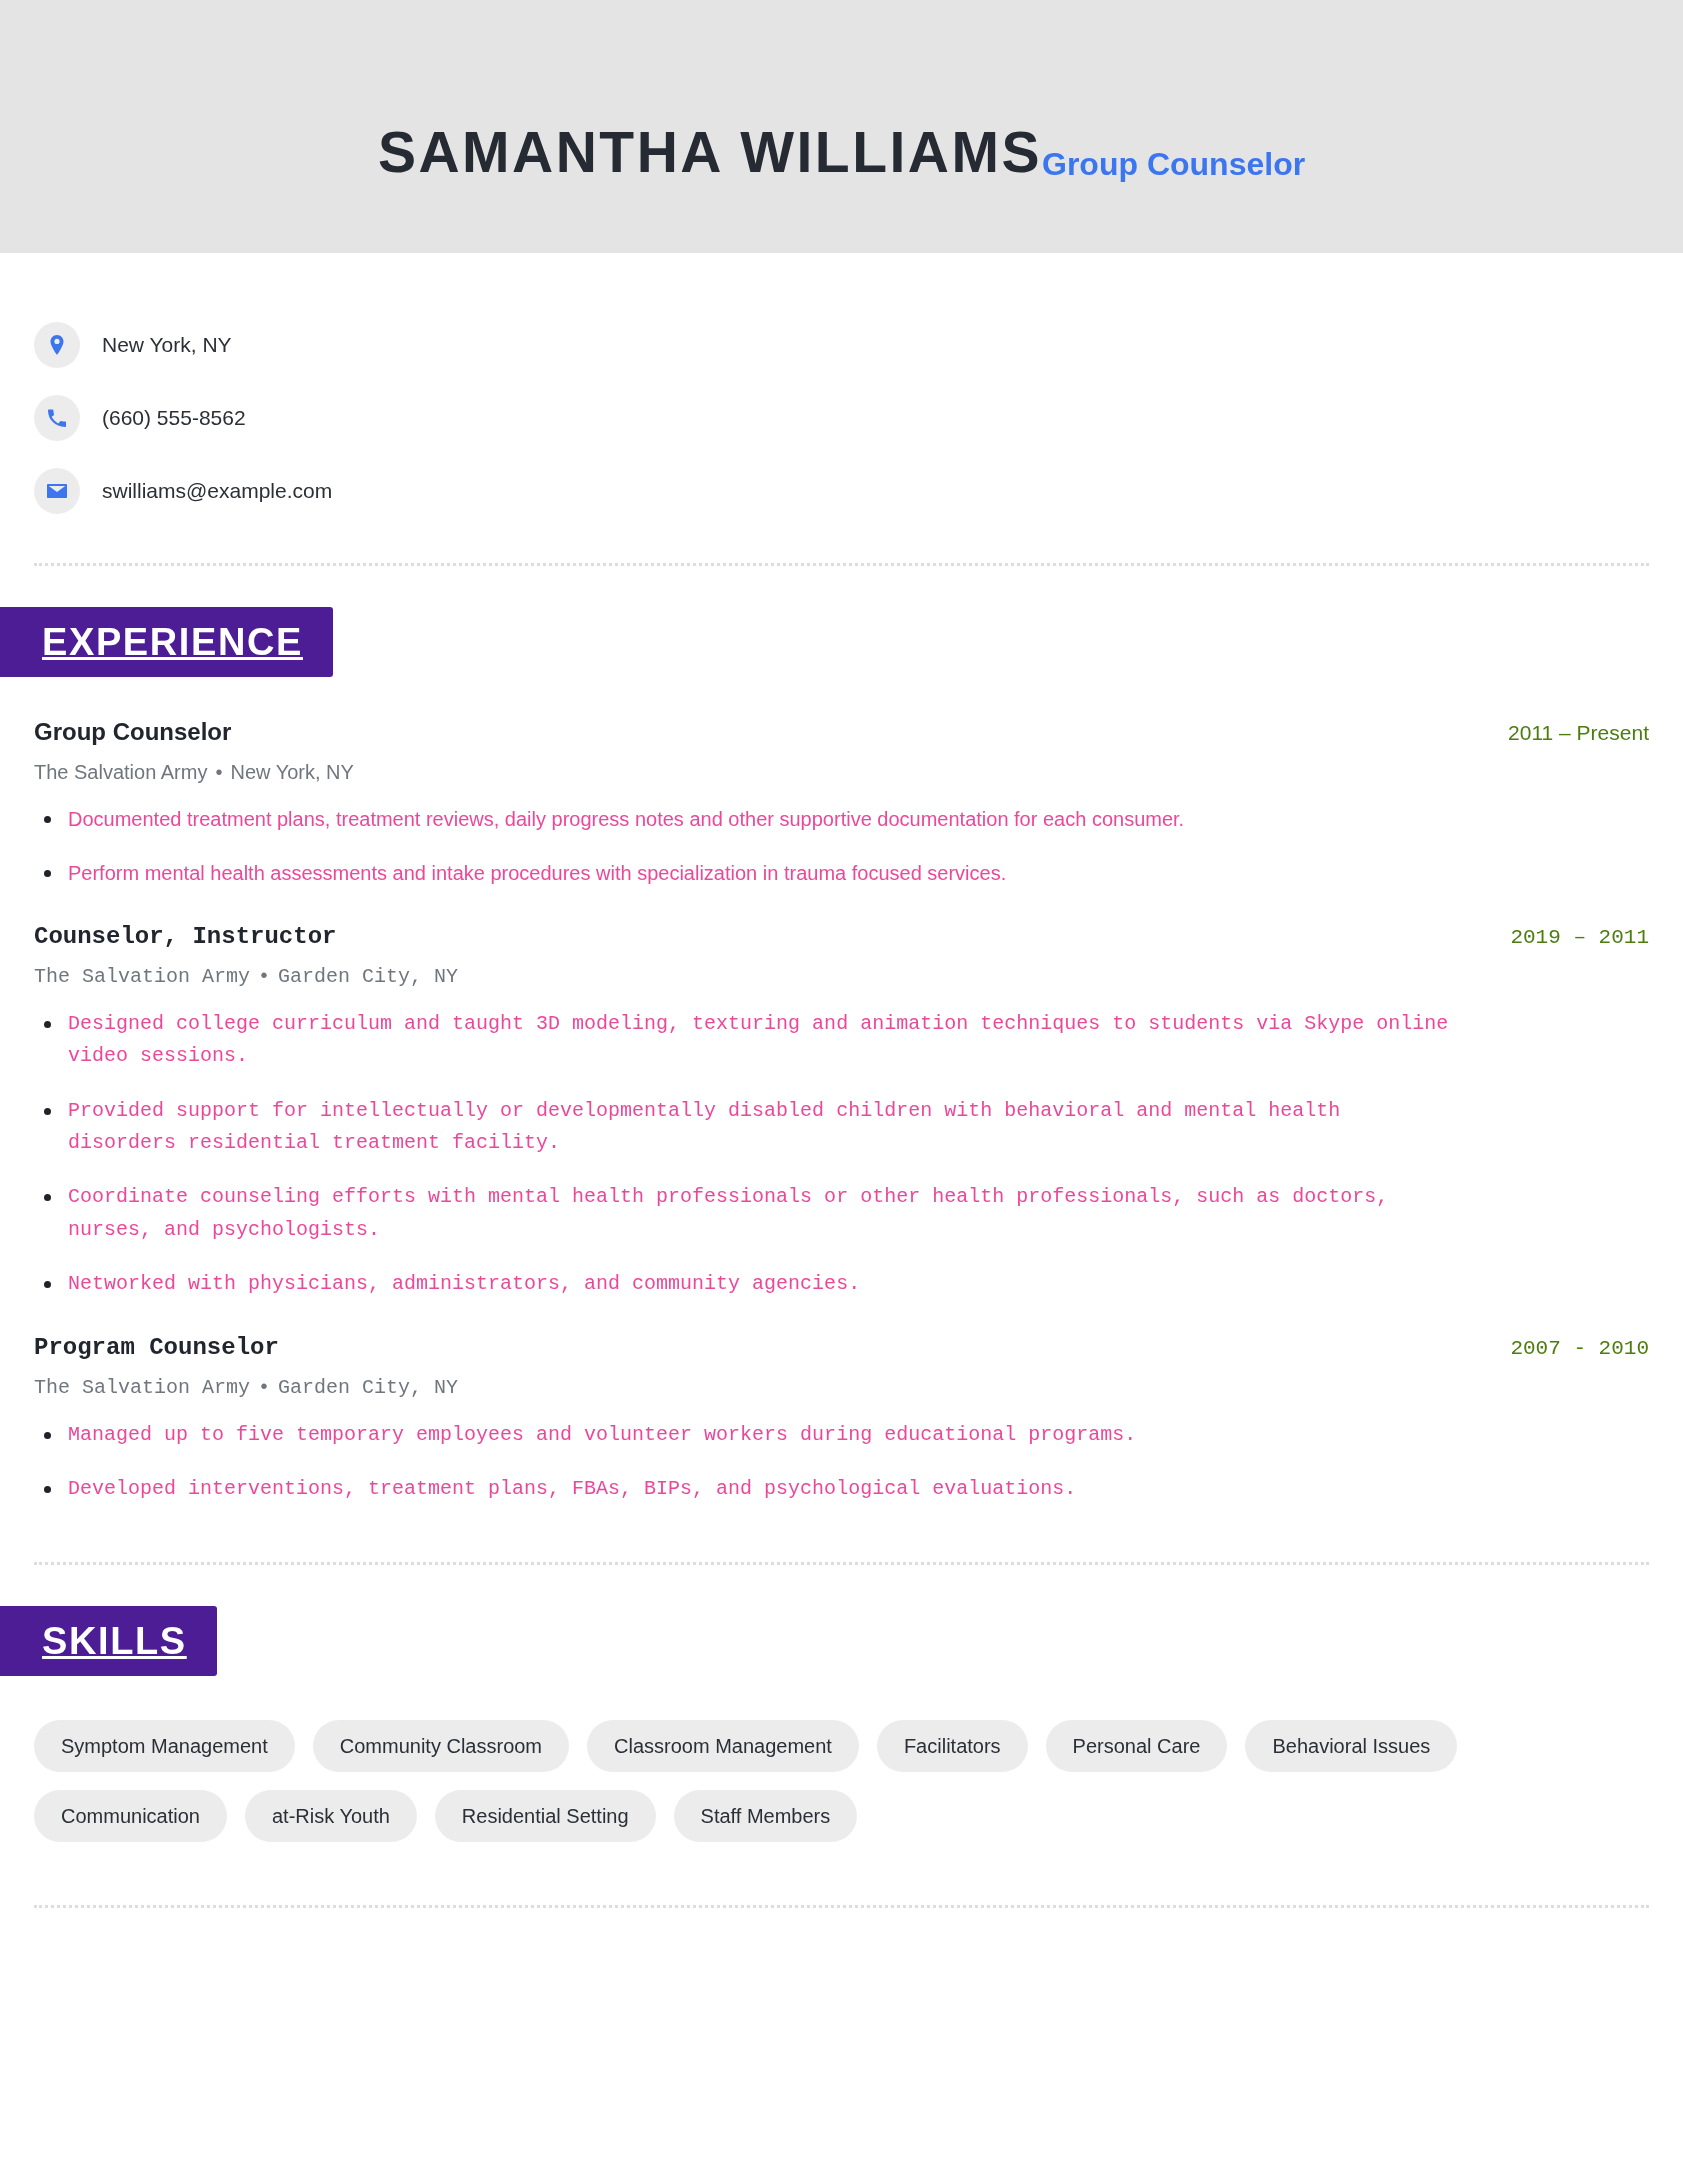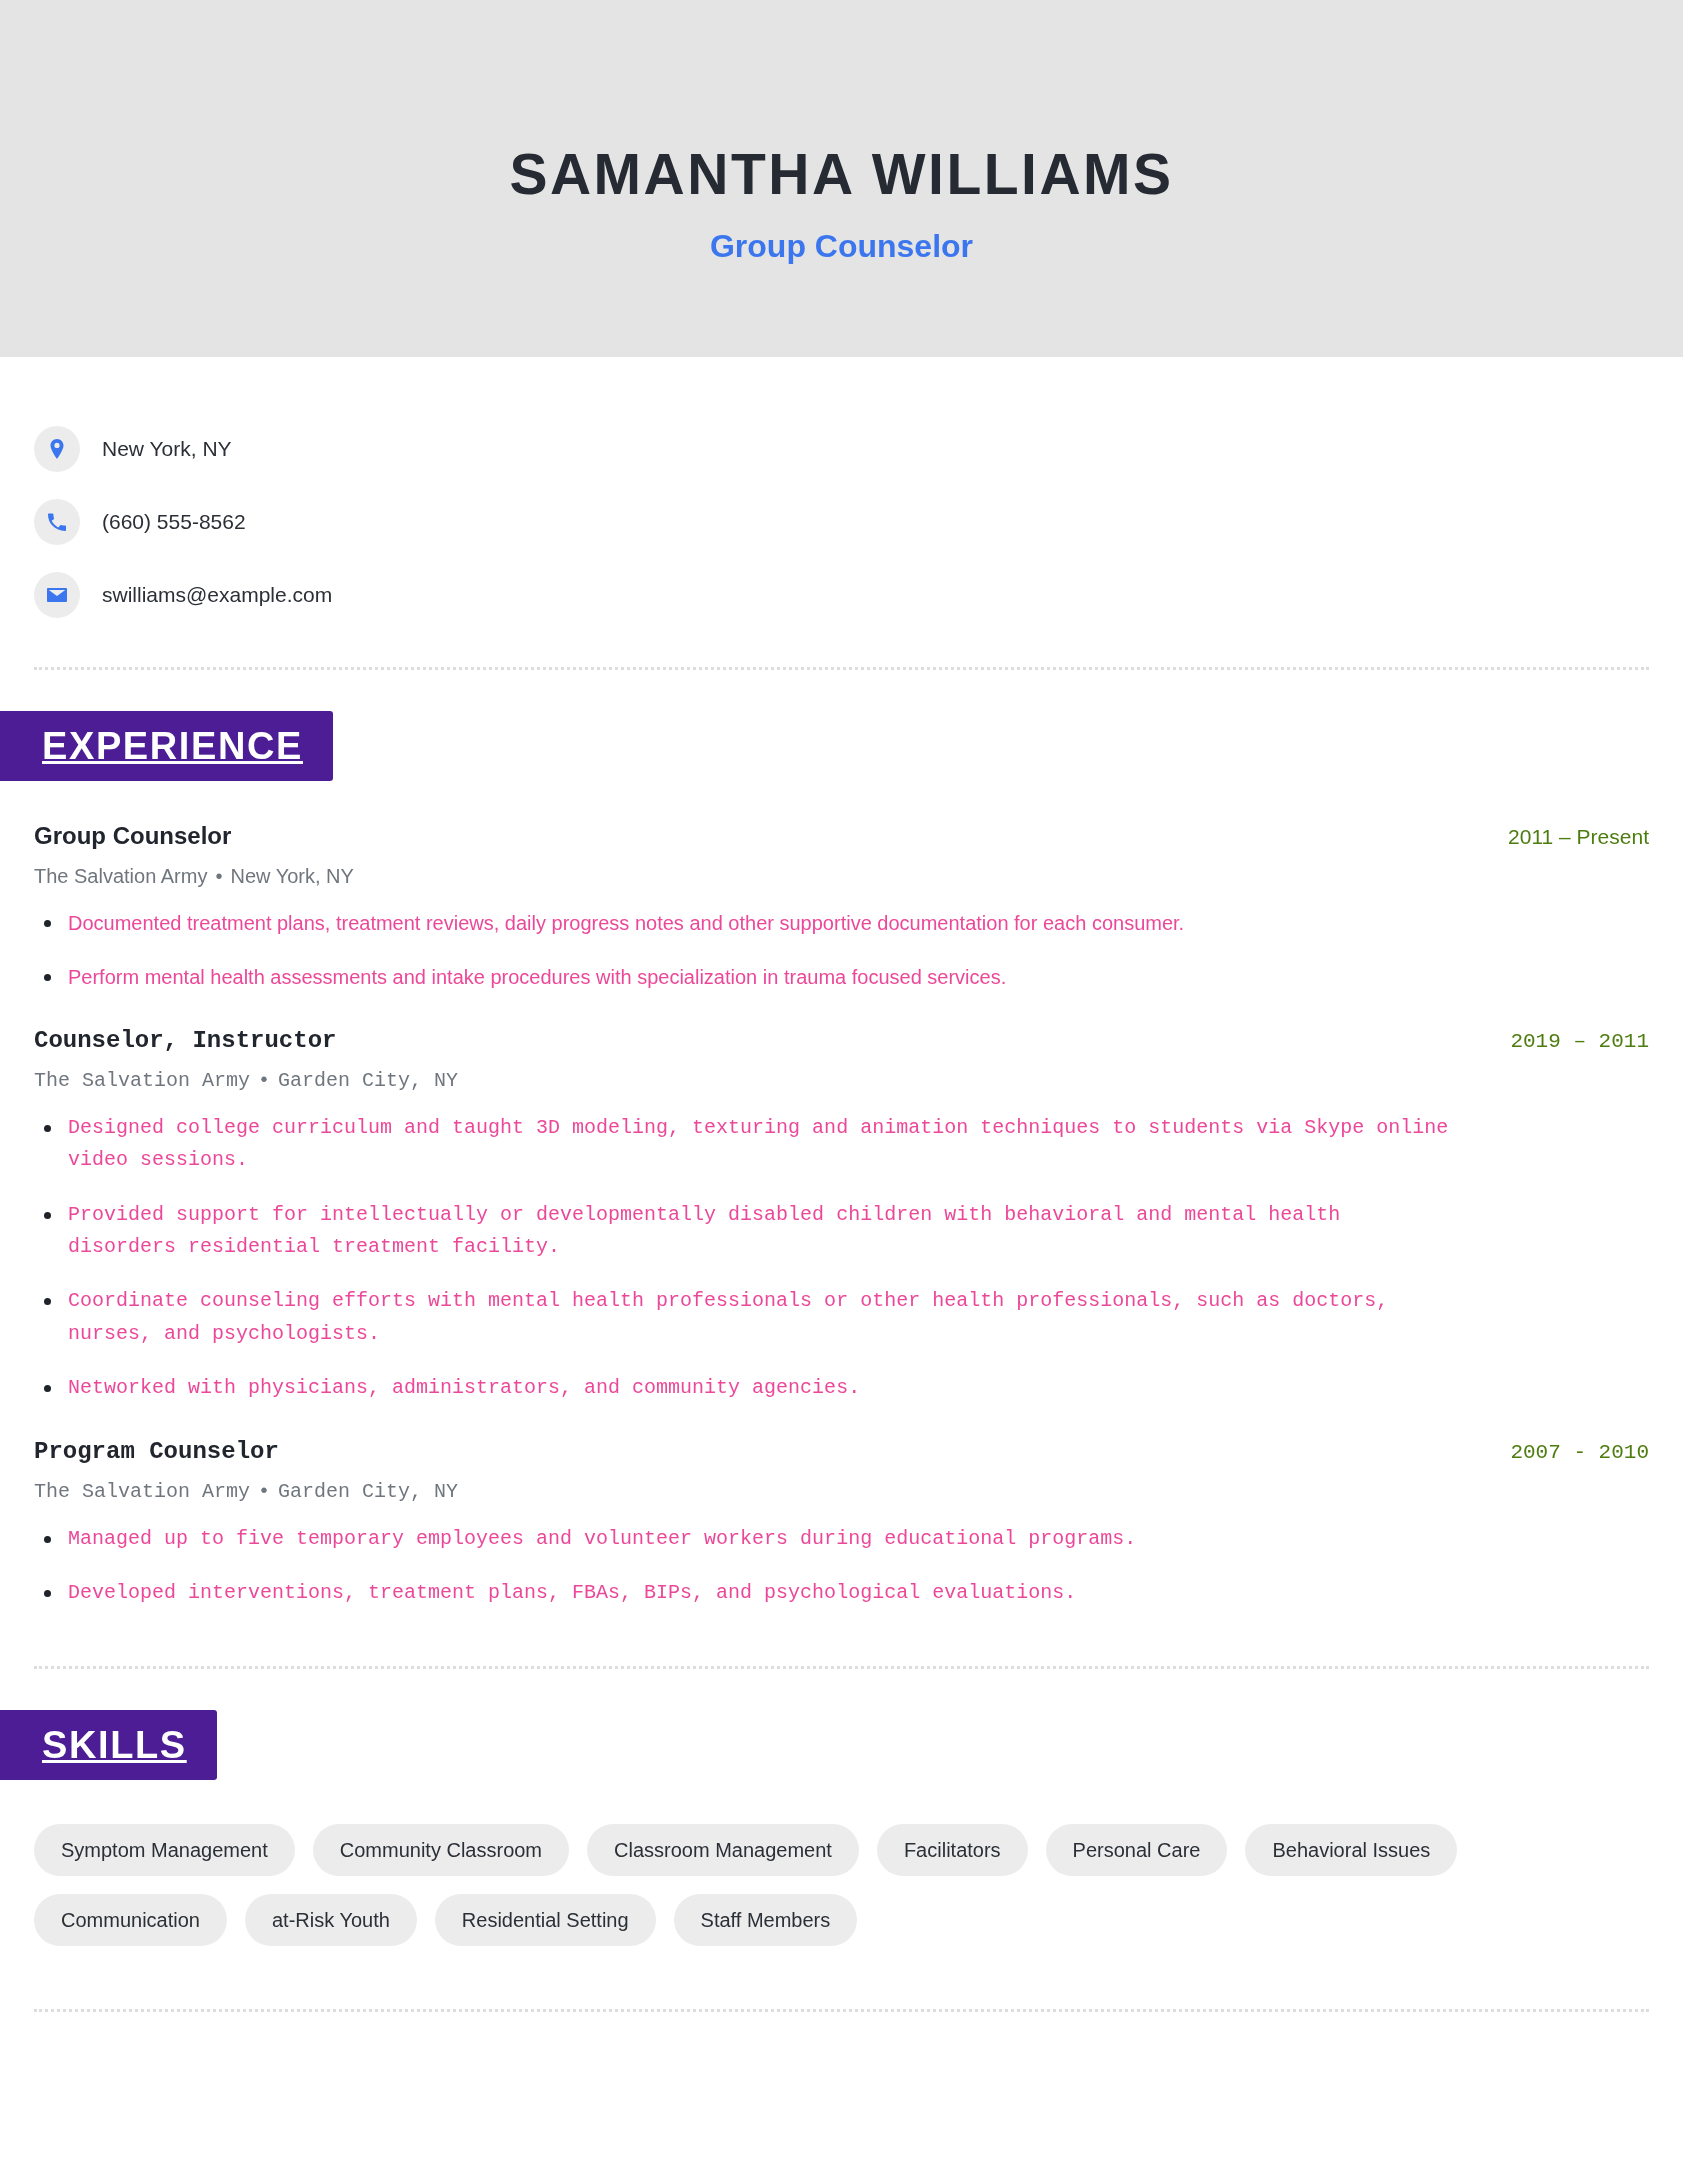--- a/index.html
+++ b/index.html
@@ -19,23 +19,22 @@
     position: relative;
     width: 1683px;
     height: 2178px;
     background: #ffffff;
     box-sizing: border-box;
   }
 
   
   .header {
     background: #e4e4e4;
-    height: 357px;
-    display: flex;
-    flex-direction: column;
+    height: 253px;
+    display: flex;
     align-items: center;
     justify-content: center;
     box-sizing: border-box;
     padding-top: 52px;
   }
   .header-name {
     font-size: 57px;
     font-weight: 700;
     letter-spacing: 2.5px;
     color: #262b33;

